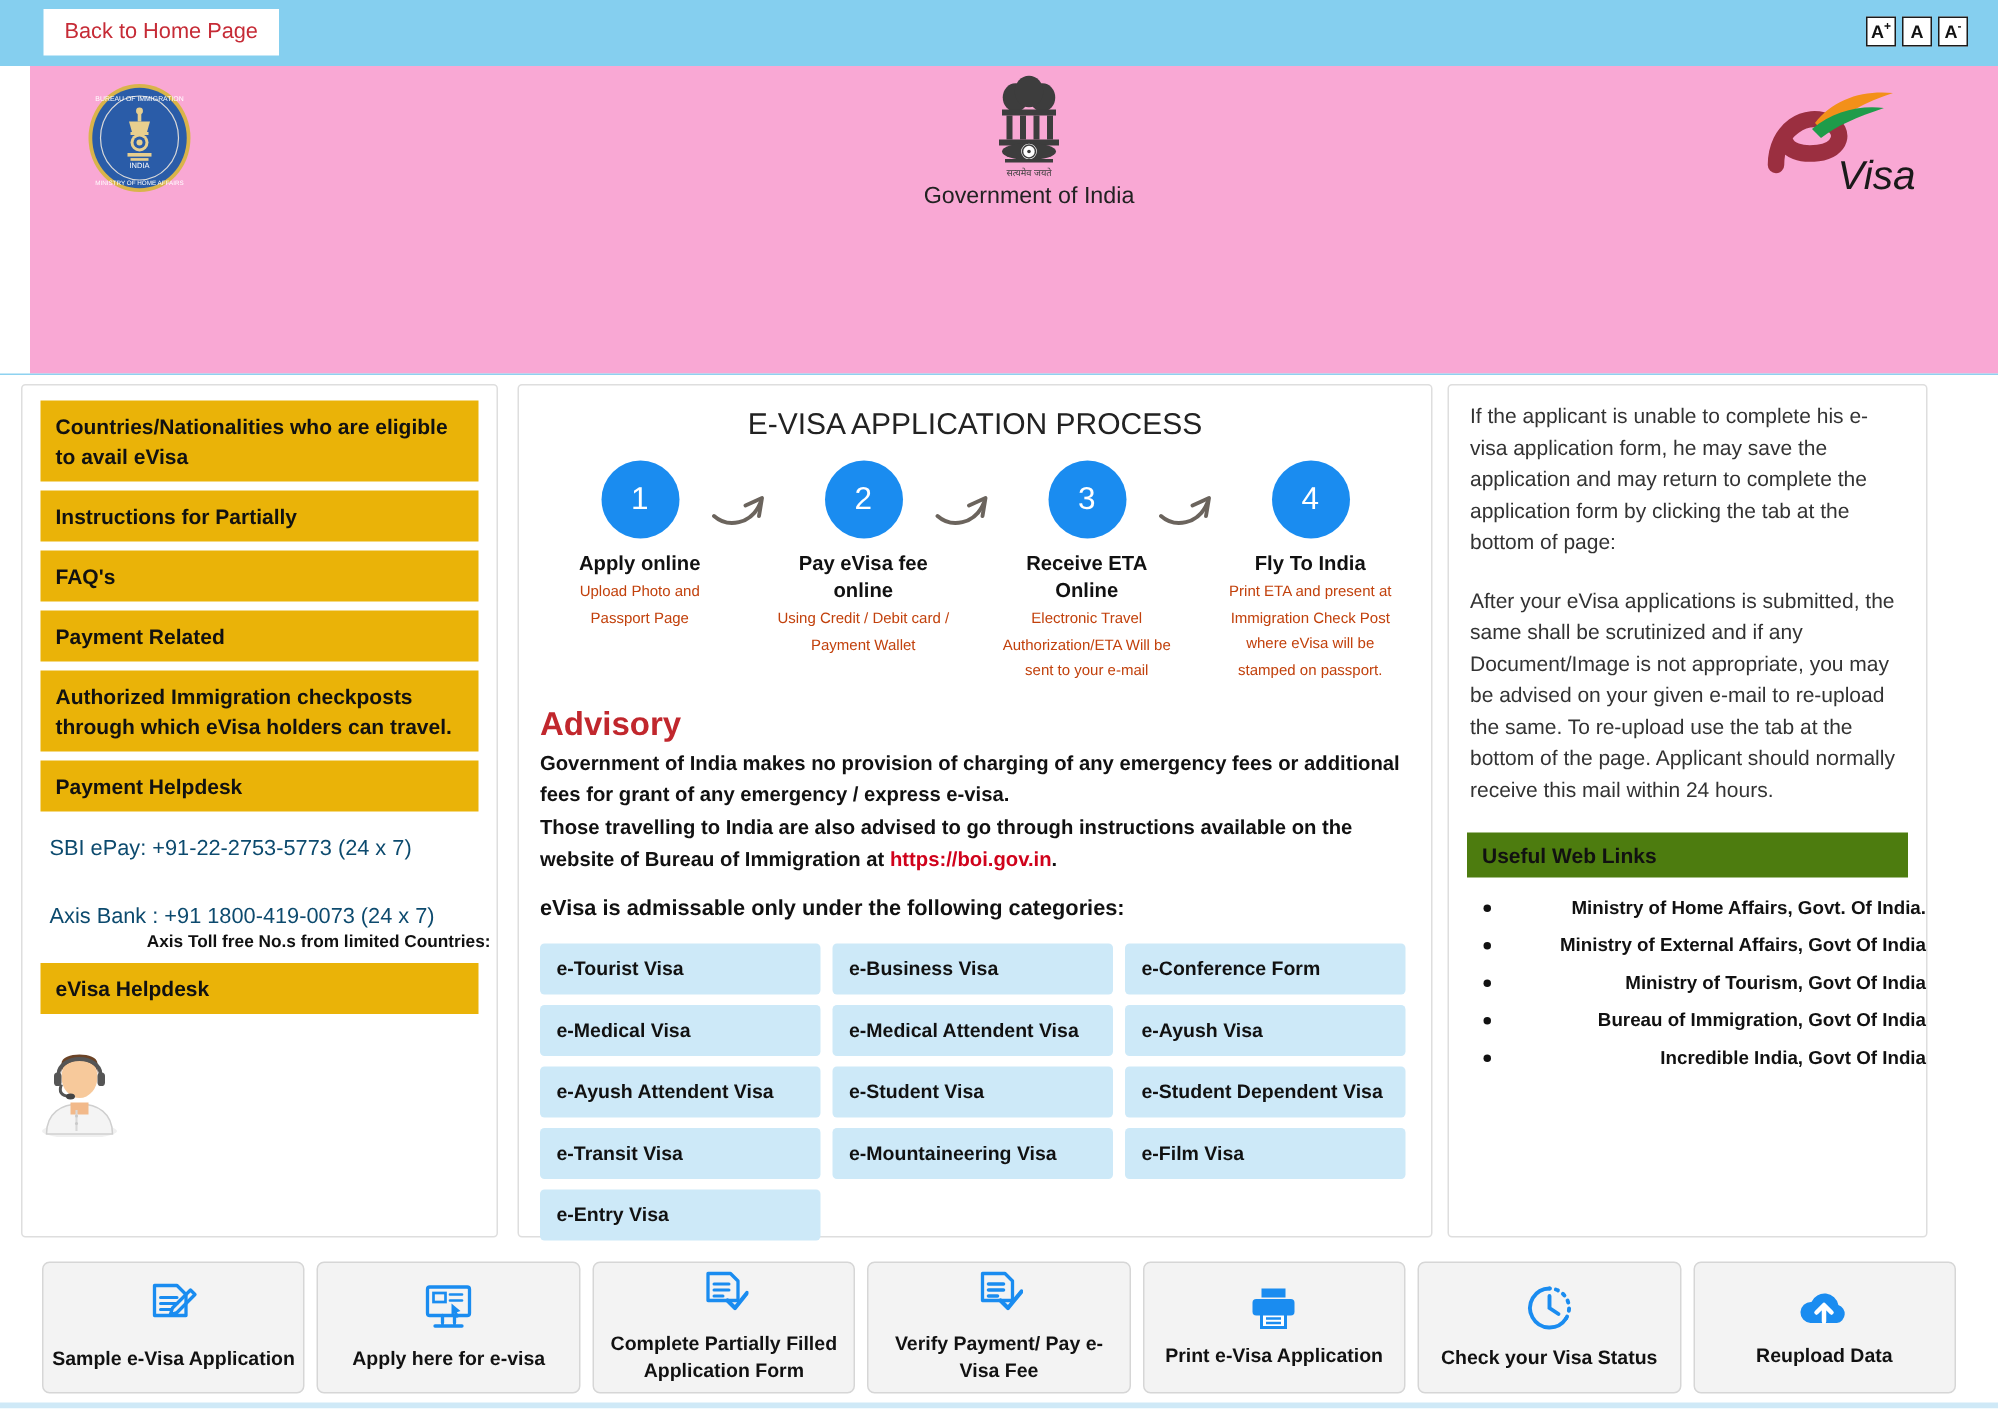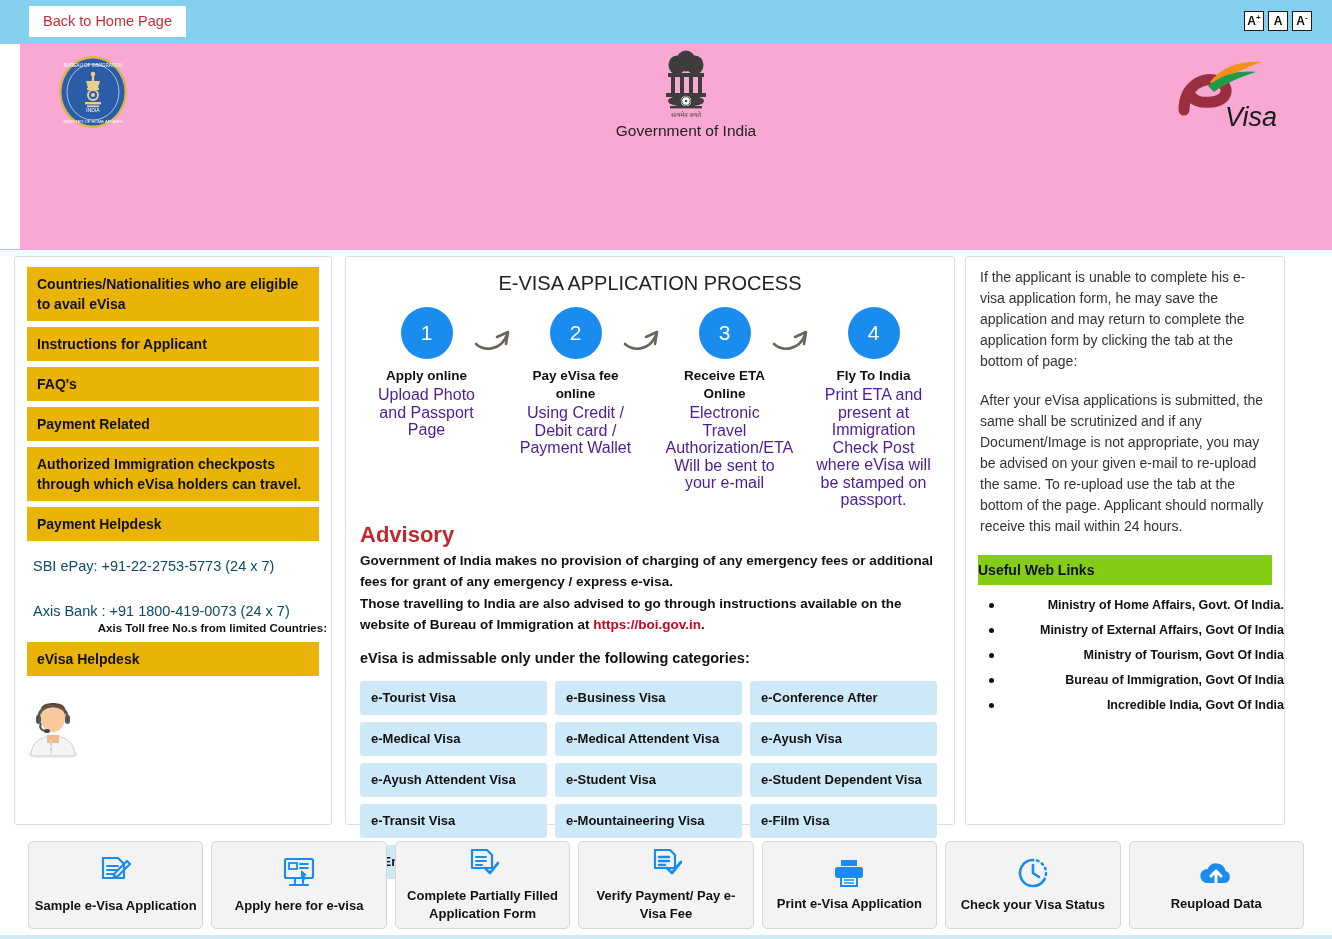--- a/index.html
+++ b/index.html
@@ -179,22 +179,22 @@
     margin: 0 auto 8px auto;
     font-family: "Liberation Sans", sans-serif;
   }
   .step-title {
     font-size: 13.5px;
     font-weight: bold;
     color: #111;
     line-height: 18px;
   }
   .step-desc {
-    font-size: 16px;
-    color: #4c1d95;
+    font-size: 10px;
+    color: #c2410c;
     line-height: 17.5px;
     margin-top: 1px;
   }
   .step-arrow {
     position: absolute;
     top: 18px; right: -31px;
     width: 44px; height: 30px;
   }
 
   .advisory-wrap { padding: 12px 14px 0 14px; }
@@ -244,22 +244,22 @@
   .right-text {
     padding: 10px 14px 0 14px;
     font-size: 14px;
     color: #333;
     line-height: 21px;
     font-family: "Liberation Sans", sans-serif;
   }
   .right-text p { margin: 0 0 18px 0; }
   .links-head {
     margin: 6px 12px 0 12px;
-    background: #84cc16;
-    padding: 7px 0;
+    background: #4d7c0f;
+    padding: 7px 10px;
     font-size: 14px;
     font-weight: bold;
     color: #111;
   }
   .links-list {
     margin: 8px 0 0 0;
     padding: 0 0 0 38px;
     list-style: none;
     text-align: right;
   }
@@ -389,21 +389,21 @@
     </div>
   </div>
 
   <div class="divider"></div>
 
   <div class="main">
 
     <div class="panel panel-left">
       <div class="side-list">
         <div class="side-item">Countries/Nationalities who are eligible to avail eVisa</div>
-        <div class="side-item">Instructions for Applicant</div>
+        <div class="side-item">Instructions for Partially</div>
         <div class="side-item">FAQ's</div>
         <div class="side-item">Payment Related</div>
         <div class="side-item">Authorized Immigration checkposts through which eVisa holders can travel.</div>
         <div class="side-item">Payment Helpdesk</div>
       </div>
 
       <div class="side-plain">SBI ePay: +91-22-2753-5773 (24 x 7)</div>
       <div style="height:14px"></div>
       <div class="side-plain" style="padding-bottom:0">Axis Bank : +91 1800-419-0073 (24 x 7)</div>
       <div class="side-small">Axis Toll free No.s from limited Countries:</div>
@@ -485,21 +485,21 @@
       <div class="advisory-wrap">
         <div class="advisory-head">Advisory</div>
         <div class="advisory-body">Government of India makes no provision of charging of any emergency fees or additional fees for grant of any emergency / express e-visa.</div>
         <div class="advisory-body"><span>Those travelling to India are also advised to go through instructions available on the website of Bureau of Immigration at </span><span class="advisory-link">https://boi.gov.in</span><span>.</span></div>
         <div class="advisory-sub">eVisa is admissable only under the following categories:</div>
       </div>
 
       <div class="visa-grid">
         <div class="visa-btn">e-Tourist Visa</div>
         <div class="visa-btn">e-Business Visa</div>
-        <div class="visa-btn">e-Conference After</div>
+        <div class="visa-btn">e-Conference Form</div>
         <div class="visa-btn">e-Medical Visa</div>
         <div class="visa-btn">e-Medical Attendent Visa</div>
         <div class="visa-btn">e-Ayush Visa</div>
         <div class="visa-btn">e-Ayush Attendent Visa</div>
         <div class="visa-btn">e-Student Visa</div>
         <div class="visa-btn">e-Student Dependent Visa</div>
         <div class="visa-btn">e-Transit Visa</div>
         <div class="visa-btn">e-Mountaineering Visa</div>
         <div class="visa-btn">e-Film Visa</div>
         <div class="visa-btn">e-Entry Visa</div>

